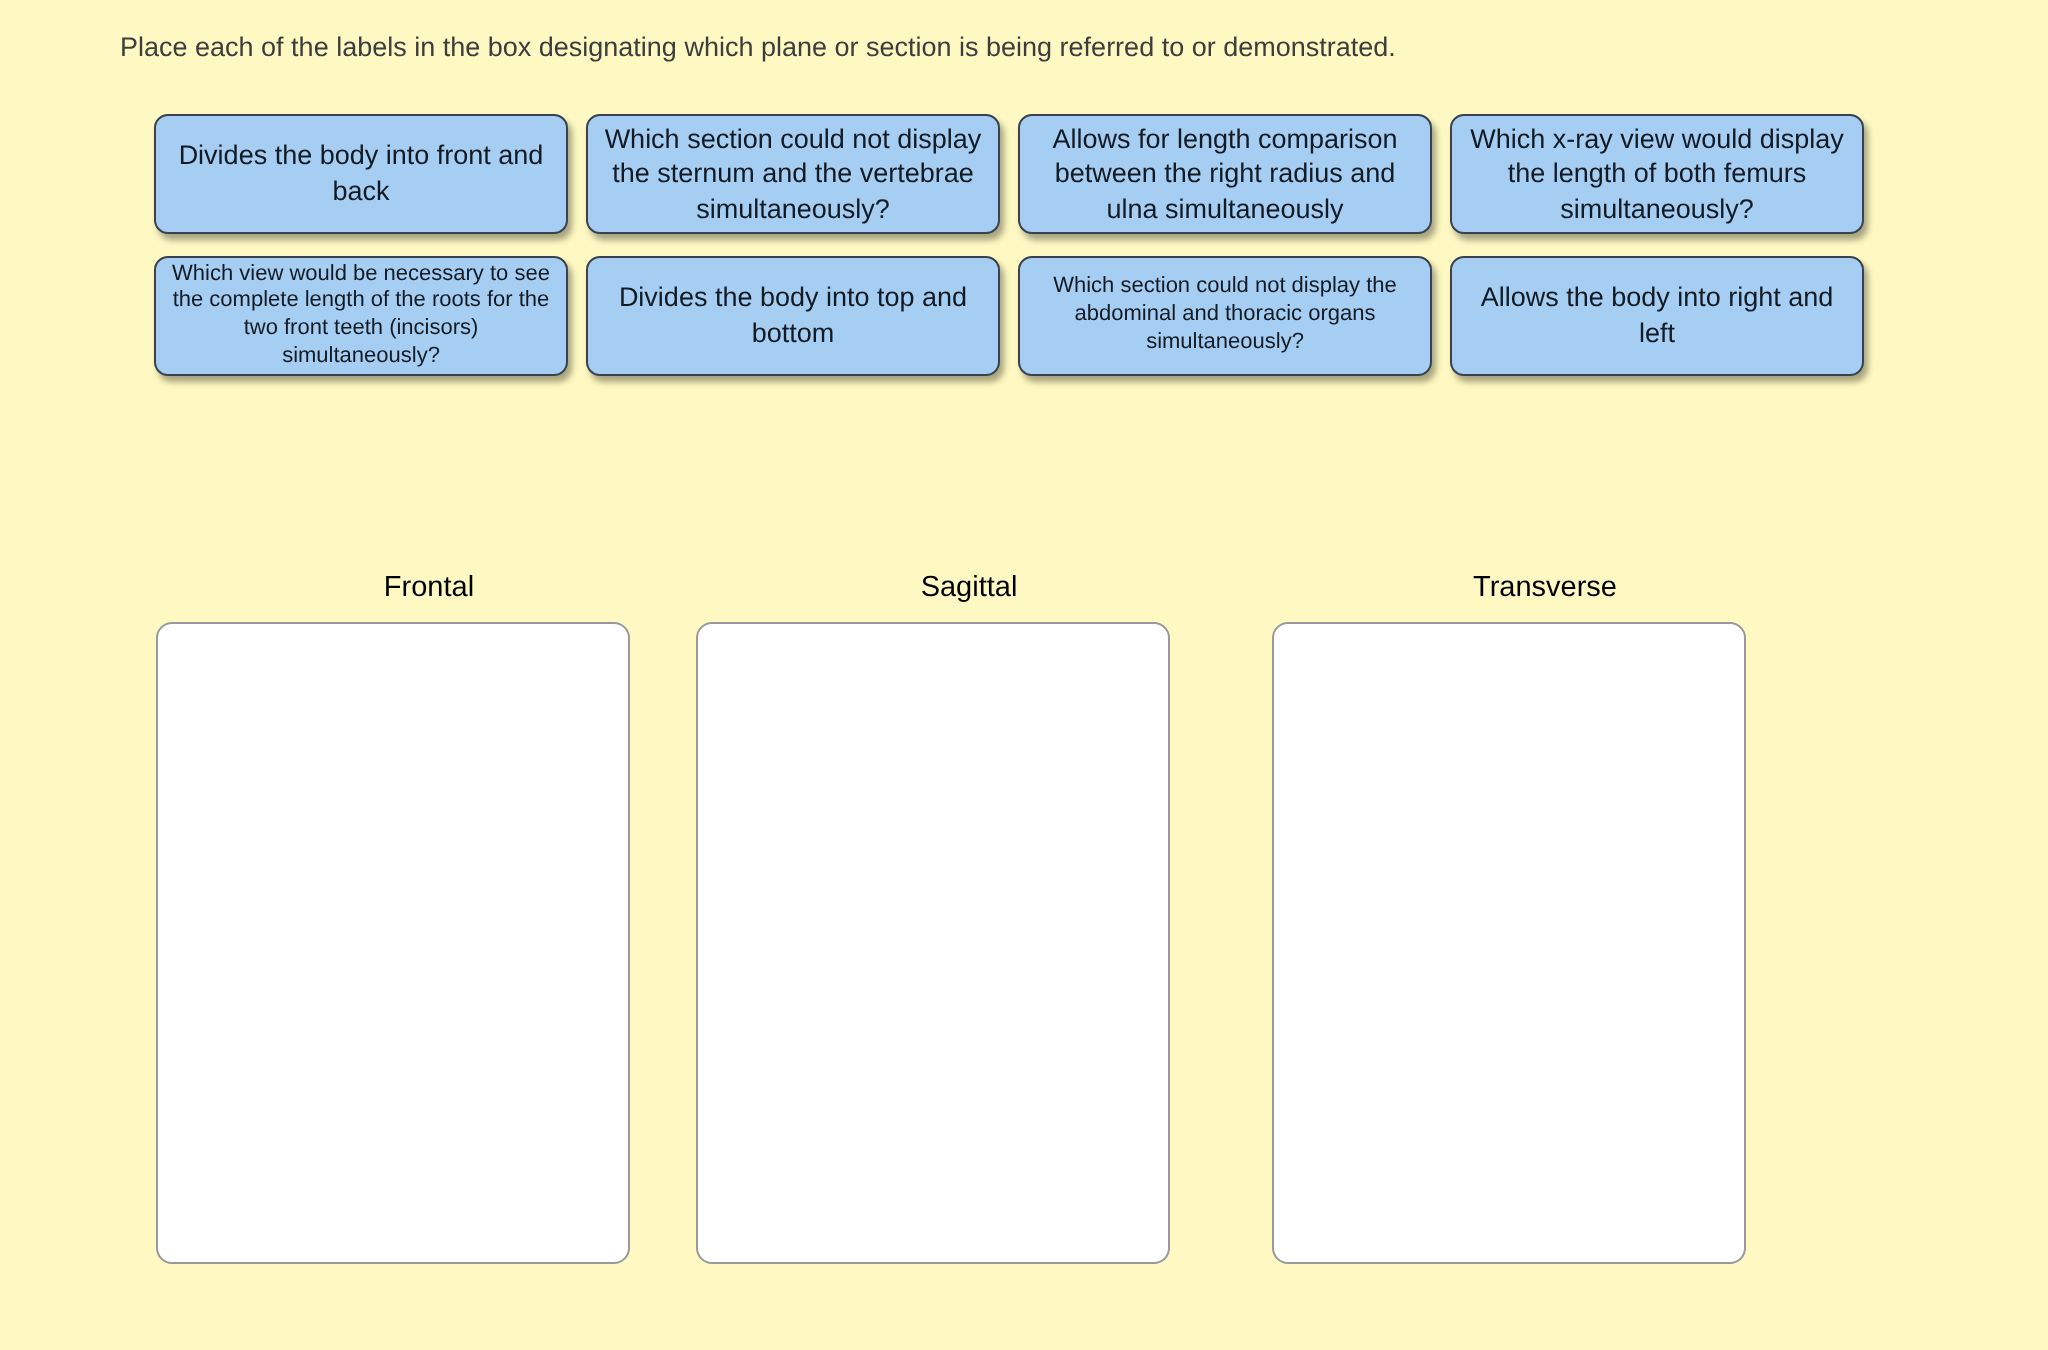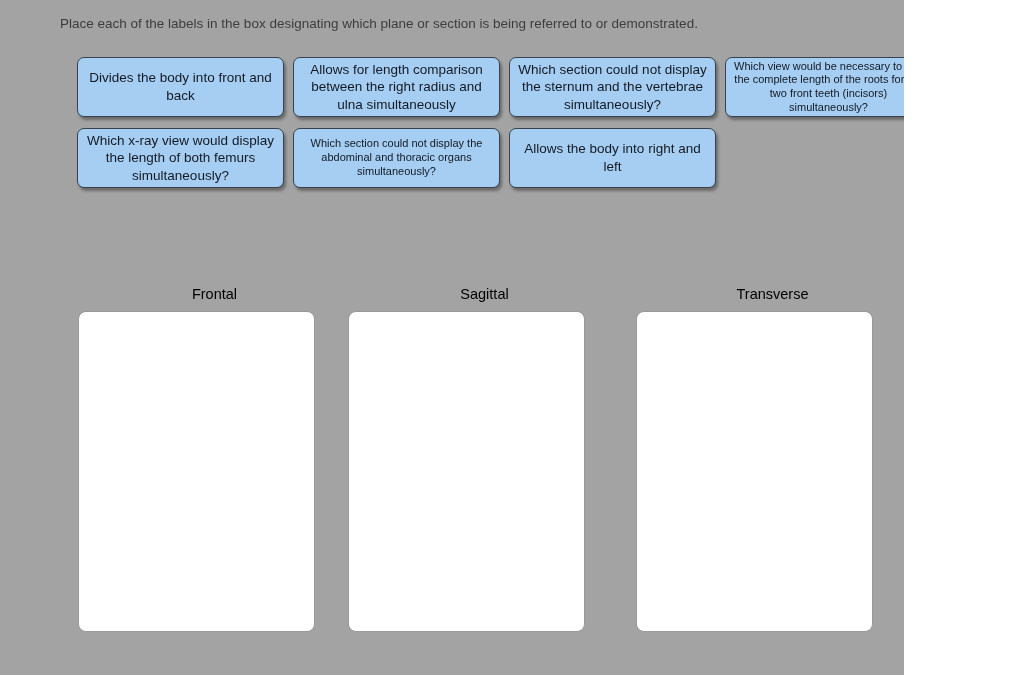--- a/index.html
+++ b/index.html
@@ -2,23 +2,23 @@
 <html><head>
 <meta charset="utf-8">
 <style>
   * { margin: 0; padding: 0; box-sizing: border-box; }
   body {
     font-family: "Liberation Sans", sans-serif;
     background: #ffffff;
   }
   .page {
     position: relative;
-    width: 904px;
+    width: 1024px;
     height: 675px;
-    background: #a3a3a3;
+    background: #fef9c3;
     overflow: hidden;
   }
   .instruction {
     position: absolute;
     left: 60px;
     top: 16px;
     font-size: 13.5px;
     color: #3d3d3d;
   }
   .label-grid {
@@ -78,24 +78,25 @@
 </style>
 </head>
 <body>
 
 <div class="page">
 
   <div class="instruction">Place each of the labels in the box designating which plane or section is being referred to or demonstrated.</div>
 
   <div class="label-grid">
     <div class="label-box">Divides the body into front and back</div>
+    <div class="label-box">Which section could not display the sternum and the vertebrae simultaneously?</div>
     <div class="label-box">Allows for length comparison between the right radius and ulna simultaneously</div>
-    <div class="label-box">Which section could not display the sternum and the vertebrae simultaneously?</div>
+    <div class="label-box">Which x-ray view would display the length of both femurs simultaneously?</div>
     <div class="label-box small">Which view would be necessary to see the complete length of the roots for the two front teeth (incisors) simultaneously?</div>
-    <div class="label-box">Which x-ray view would display the length of both femurs simultaneously?</div>
+    <div class="label-box">Divides the body into top and bottom</div>
     <div class="label-box small">Which section could not display the abdominal and thoracic organs simultaneously?</div>
     <div class="label-box">Allows the body into right and left</div>
   </div>
 
   <div class="drop-zone zone-frontal">
     <div class="zone-label">Frontal</div>
     <div class="zone-box"></div>
   </div>
 
   <div class="drop-zone zone-sagittal">

